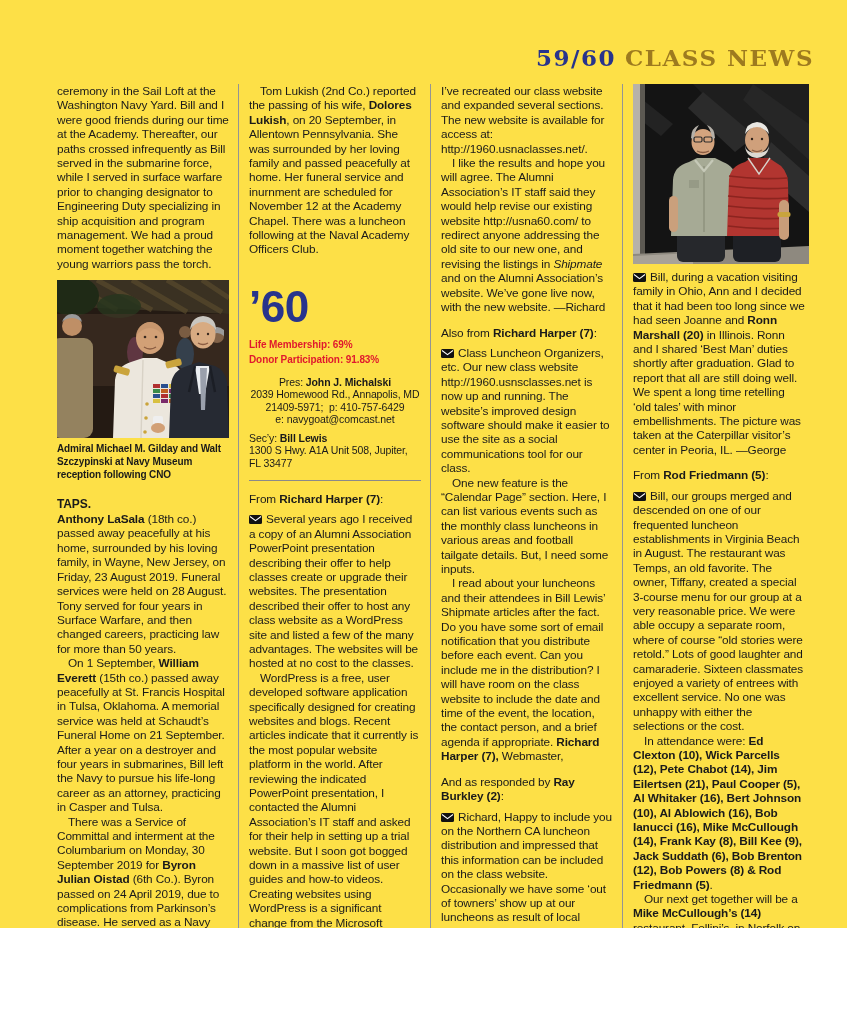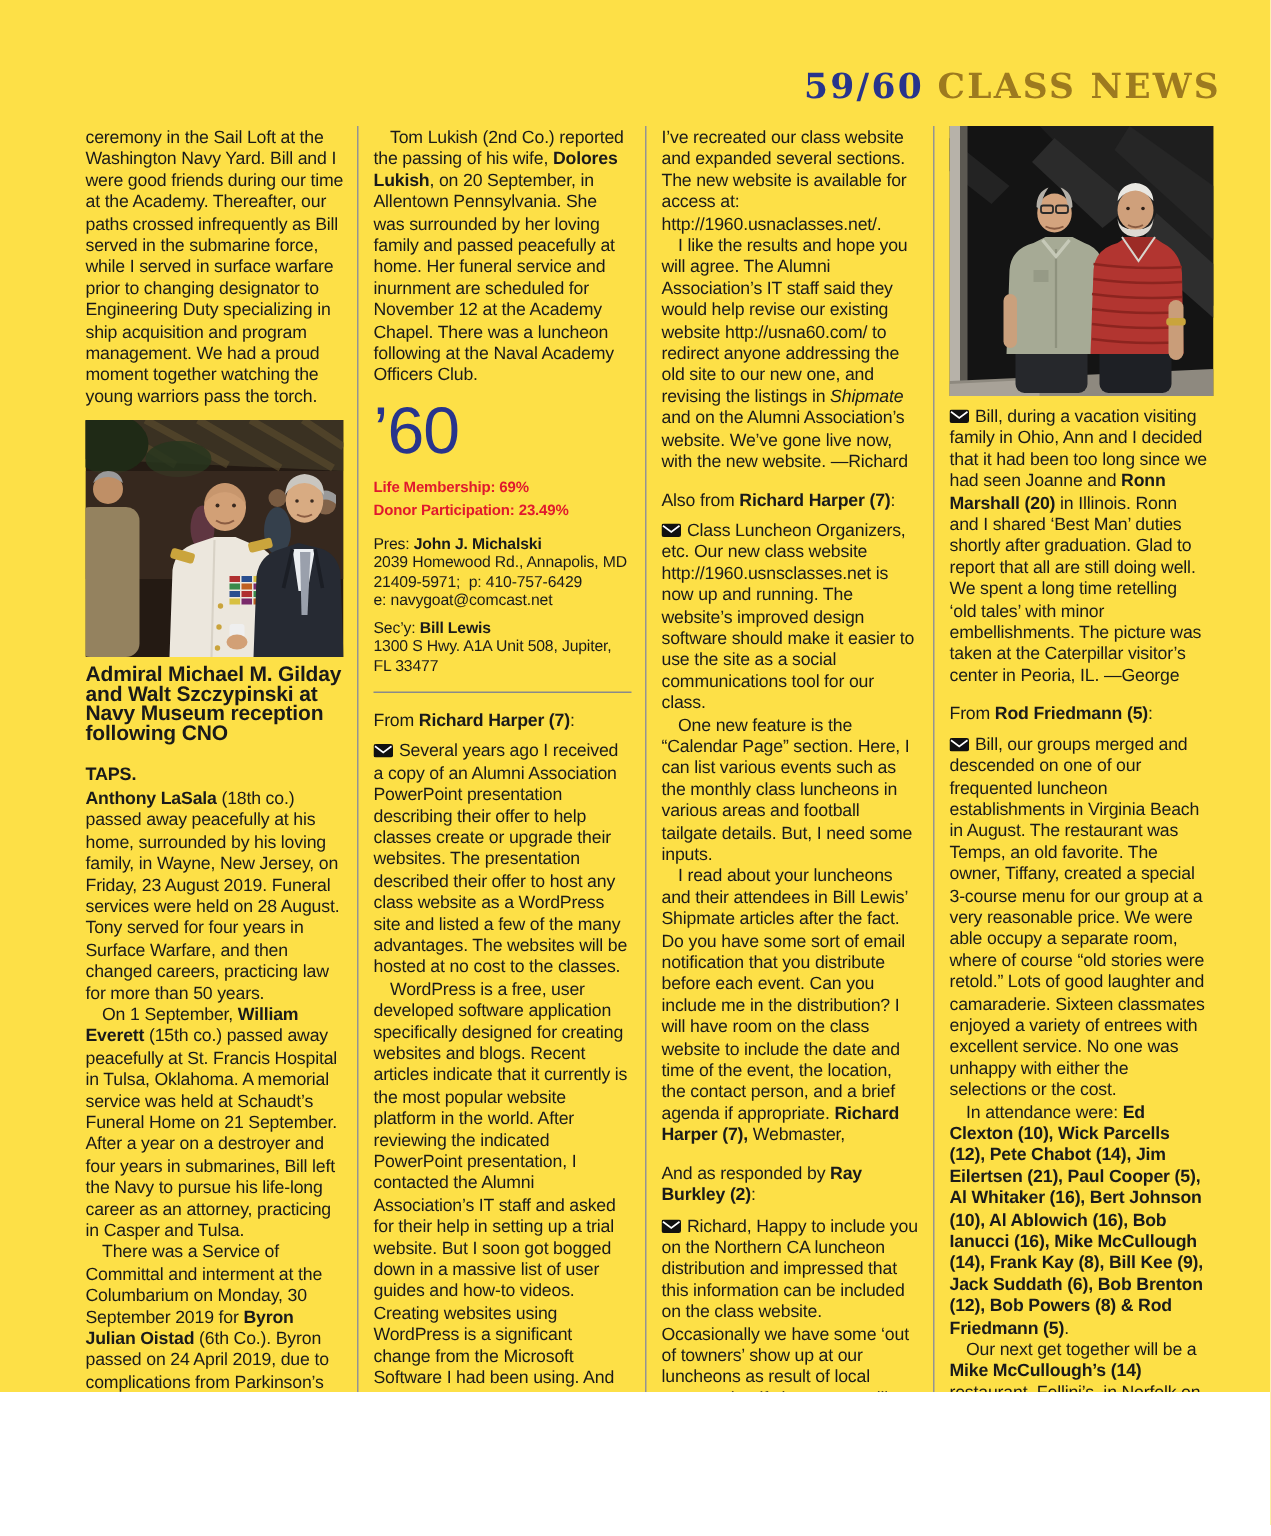--- a/index.html
+++ b/index.html
@@ -17,28 +17,28 @@
   .columns{position:absolute;left:57px;top:84px;display:flex;align-items:stretch;}
   .col{width:172px;font-size:11.8px;line-height:14.4px;letter-spacing:-0.12px;}
   .col + .col{border-left:1px solid var(--rule);margin-left:9px;padding-left:10px;}
   p{margin:0;}
   .ind{text-indent:11px;}
   .b{font-weight:bold;}
   .i{font-style:italic;}
   .gap{margin-top:7px;}
   .photo{margin:9px 0 0;display:block;}
   .photo svg{display:block;}
-  .caption{font-weight:bold;font-size:14px;line-height:12.8px;margin-top:5px;}
+  .caption{font-weight:bold;font-size:10px;line-height:12.8px;margin-top:5px;}
   .taps{font-size:12px;font-weight:bold;margin:15px 0 1px;}
-  .class-header{font-weight:normal;color:var(--navy);font-size:44px;line-height:44px;
-        margin:9px 0 8px;letter-spacing:-0.5px;}
+  .class-header{font-weight:bold;color:var(--navy);font-size:44px;line-height:44px;
+        margin:28px 0 8px;letter-spacing:-0.5px;}
   .stats div{color:var(--red);font-weight:bold;font-size:10px;line-height:15.6px;letter-spacing:-0.1px;}
   .officers{margin-top:8px;font-size:10.5px;line-height:12.4px;letter-spacing:-0.1px;}
   .off-group{margin-top:6px;}
-  .off-group:first-child{margin-top:0;}
+  .off-group:first-child{margin-top:0;text-align:center;}
   .sep-rule{border:0;border-top:1px solid #8a8a8a;margin:11px 0 0;}
   .from-line{margin-top:11px;}
   .env-para{margin-top:6px;}
   .env-icon{display:inline-block;margin-right:4px;}
   .env-icon svg{vertical-align:-1px;}
   
   .footer-rule{position:absolute;left:57px;width:758px;top:969px;border-top:1px solid #bcbcbc;}
   .page-footer{position:absolute;top:977px;right:25px;font-family:"DejaVu Serif",serif;
         font-size:10px;letter-spacing:0.6px;color:#222;white-space:nowrap;}
   .page-footer .bold{font-weight:bold;}
@@ -117,21 +117,21 @@
       <p class="para"><span class="b">Anthony LaSala</span><span> (18th co.) passed away peacefully at his home, surrounded by his loving family, in Wayne, New Jersey, on Friday, 23 August 2019. Funeral services were held on 28 August. Tony served for four years in Surface Warfare, and then changed careers, practicing law for more than 50 years.</span></p>
       <p class="para ind"><span>On 1 September, </span><span class="b">William Everett</span><span> (15th co.) passed away peacefully at St. Francis Hospital in Tulsa, Oklahoma. A memorial service was held at Schaudt’s Funeral Home on 21 September. After a year on a destroyer and four years in submarines, Bill left the Navy to pursue his life-long career as an attorney, practicing in Casper and Tulsa.</span></p>
       <p class="para ind"><span>There was a Service of Committal and interment at the Columbarium on Monday, 30 September 2019 for </span><span class="b">Byron Julian Oistad</span><span> (6th Co.). Byron passed on 24 April 2019, due to complications from Parkinson’s disease. He served as a Navy pilot with two tours to Vietnam, then left the Navy to fly for Northwest Airlines for the next 35 years.</span></p>
     </section>
 
     <section class="col">
       <p class="para ind"><span>Tom Lukish (2nd Co.) reported the passing of his wife, </span><span class="b">Dolores Lukish</span><span>, on 20 September, in Allentown Pennsylvania. She was surrounded by her loving family and passed peacefully at home. Her funeral service and inurnment are scheduled for November 12 at the Academy Chapel. There was a luncheon following at the Naval Academy Officers Club.</span></p>
       <div class="class-header">’60</div>
       <div class="stats">
         <div>Life Membership: 69%</div>
-        <div>Donor Participation: 23.49%</div>
+        <div>Donor Participation: 91.83%</div>
       </div>
       <div class="officers">
         <div class="off-group">
           <div><span>Pres: </span><span class="b">John J. Michalski</span></div>
           <div>2039 Homewood Rd., Annapolis, MD</div>
           <div>21409-5971;&nbsp; p: 410-757-6429</div>
           <div>e: navygoat@comcast.net</div>
         </div>
         <div class="off-group">
           <div><span>Sec’y: </span><span class="b">Bill Lewis</span></div>

